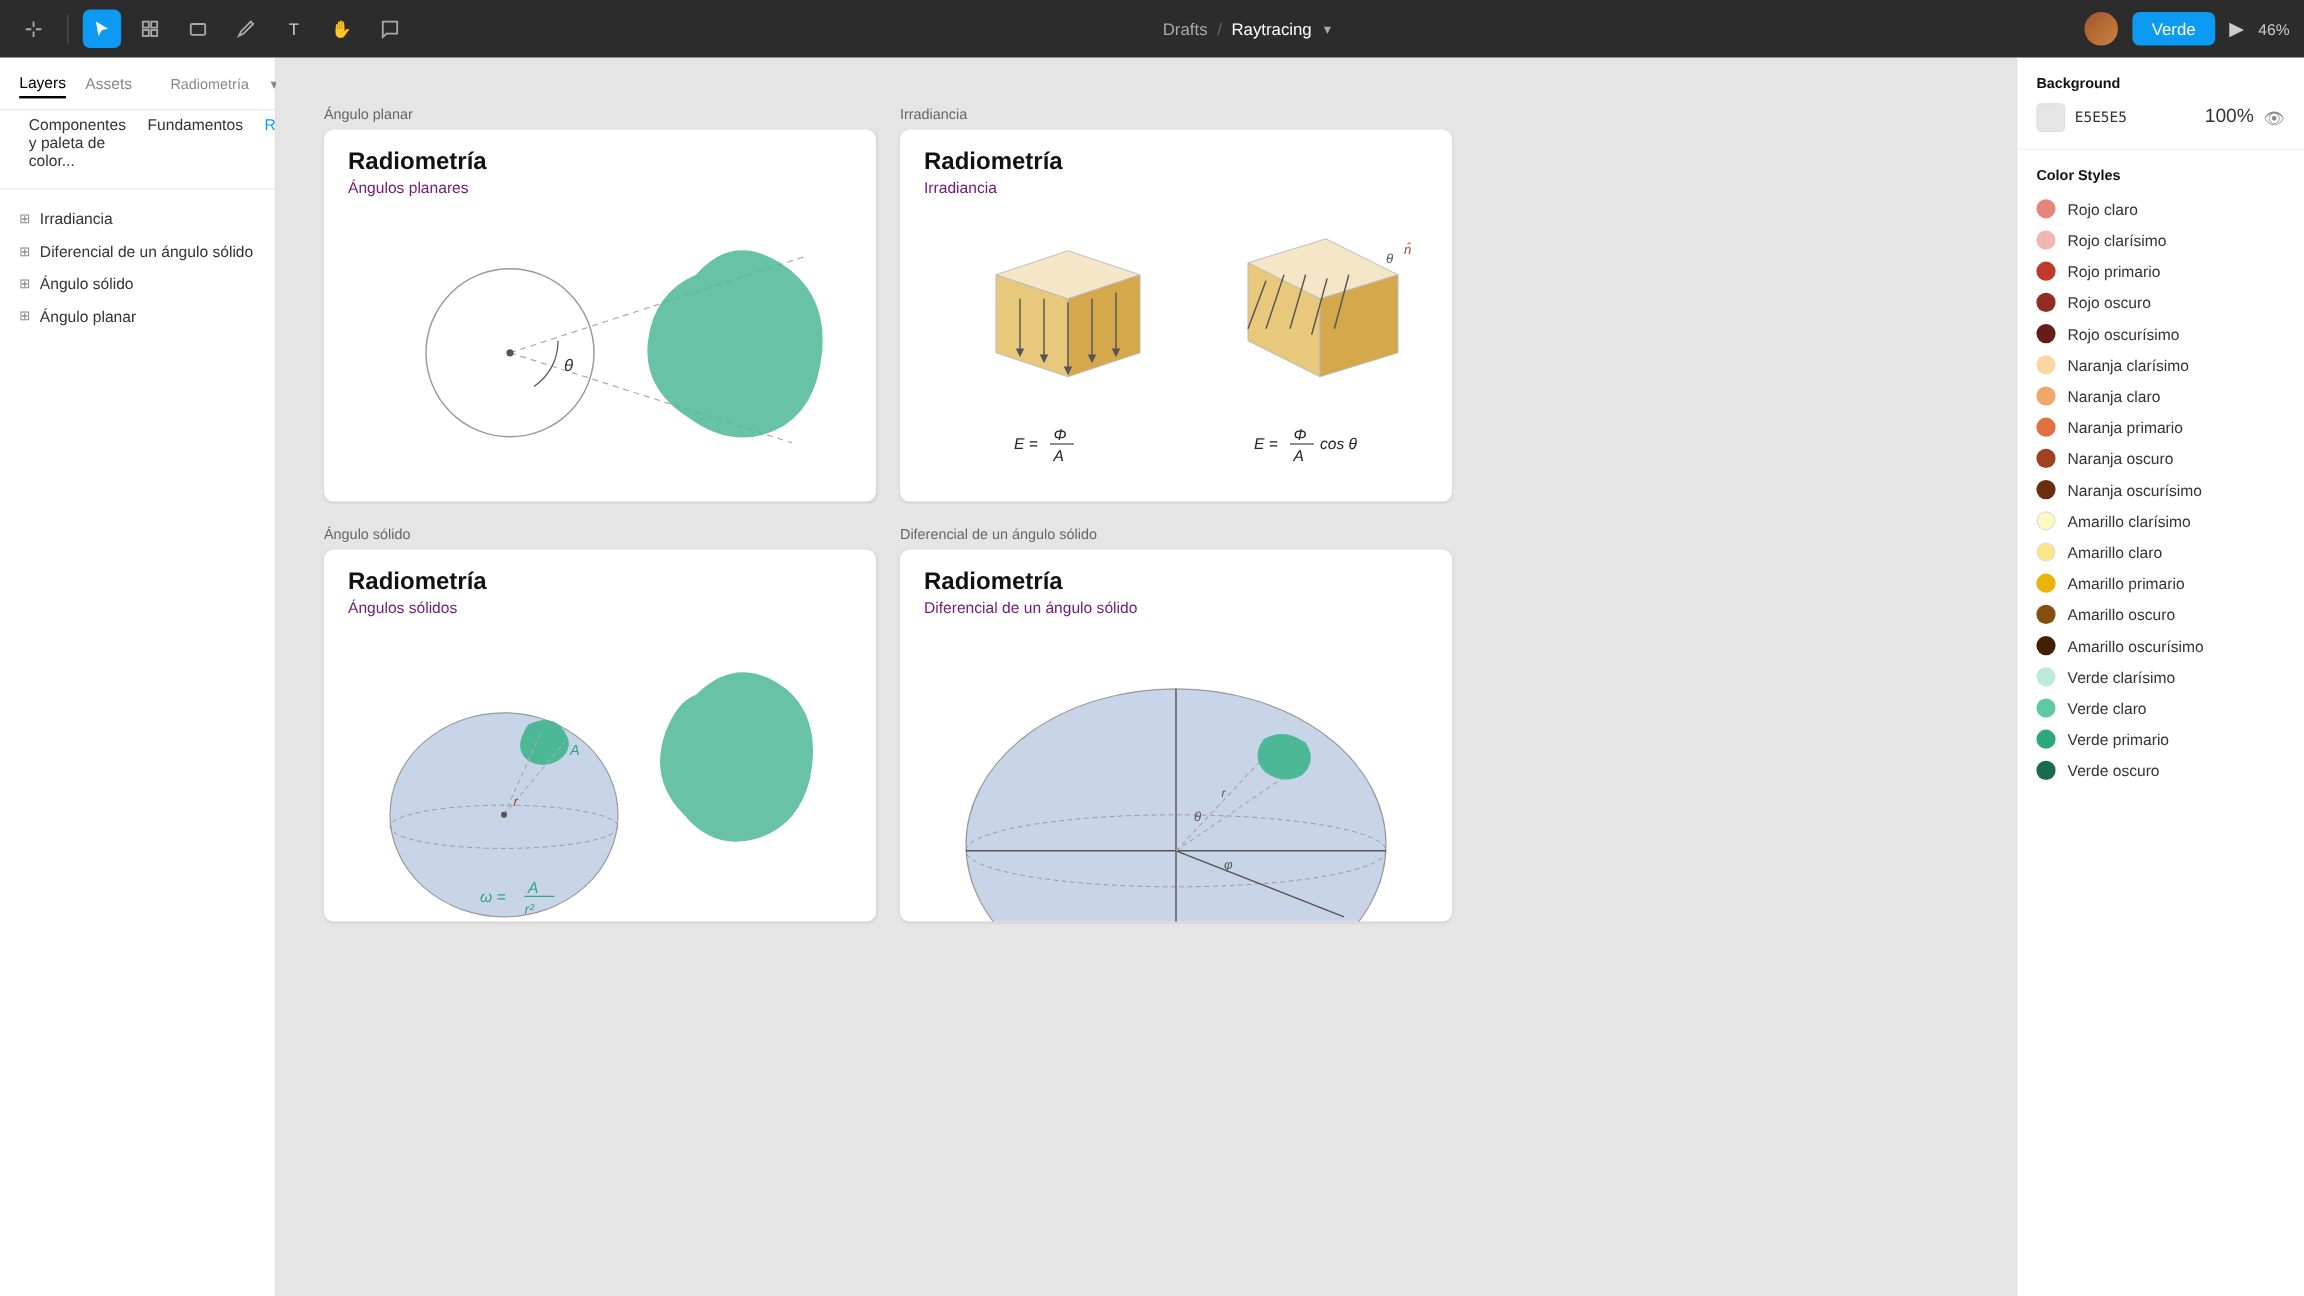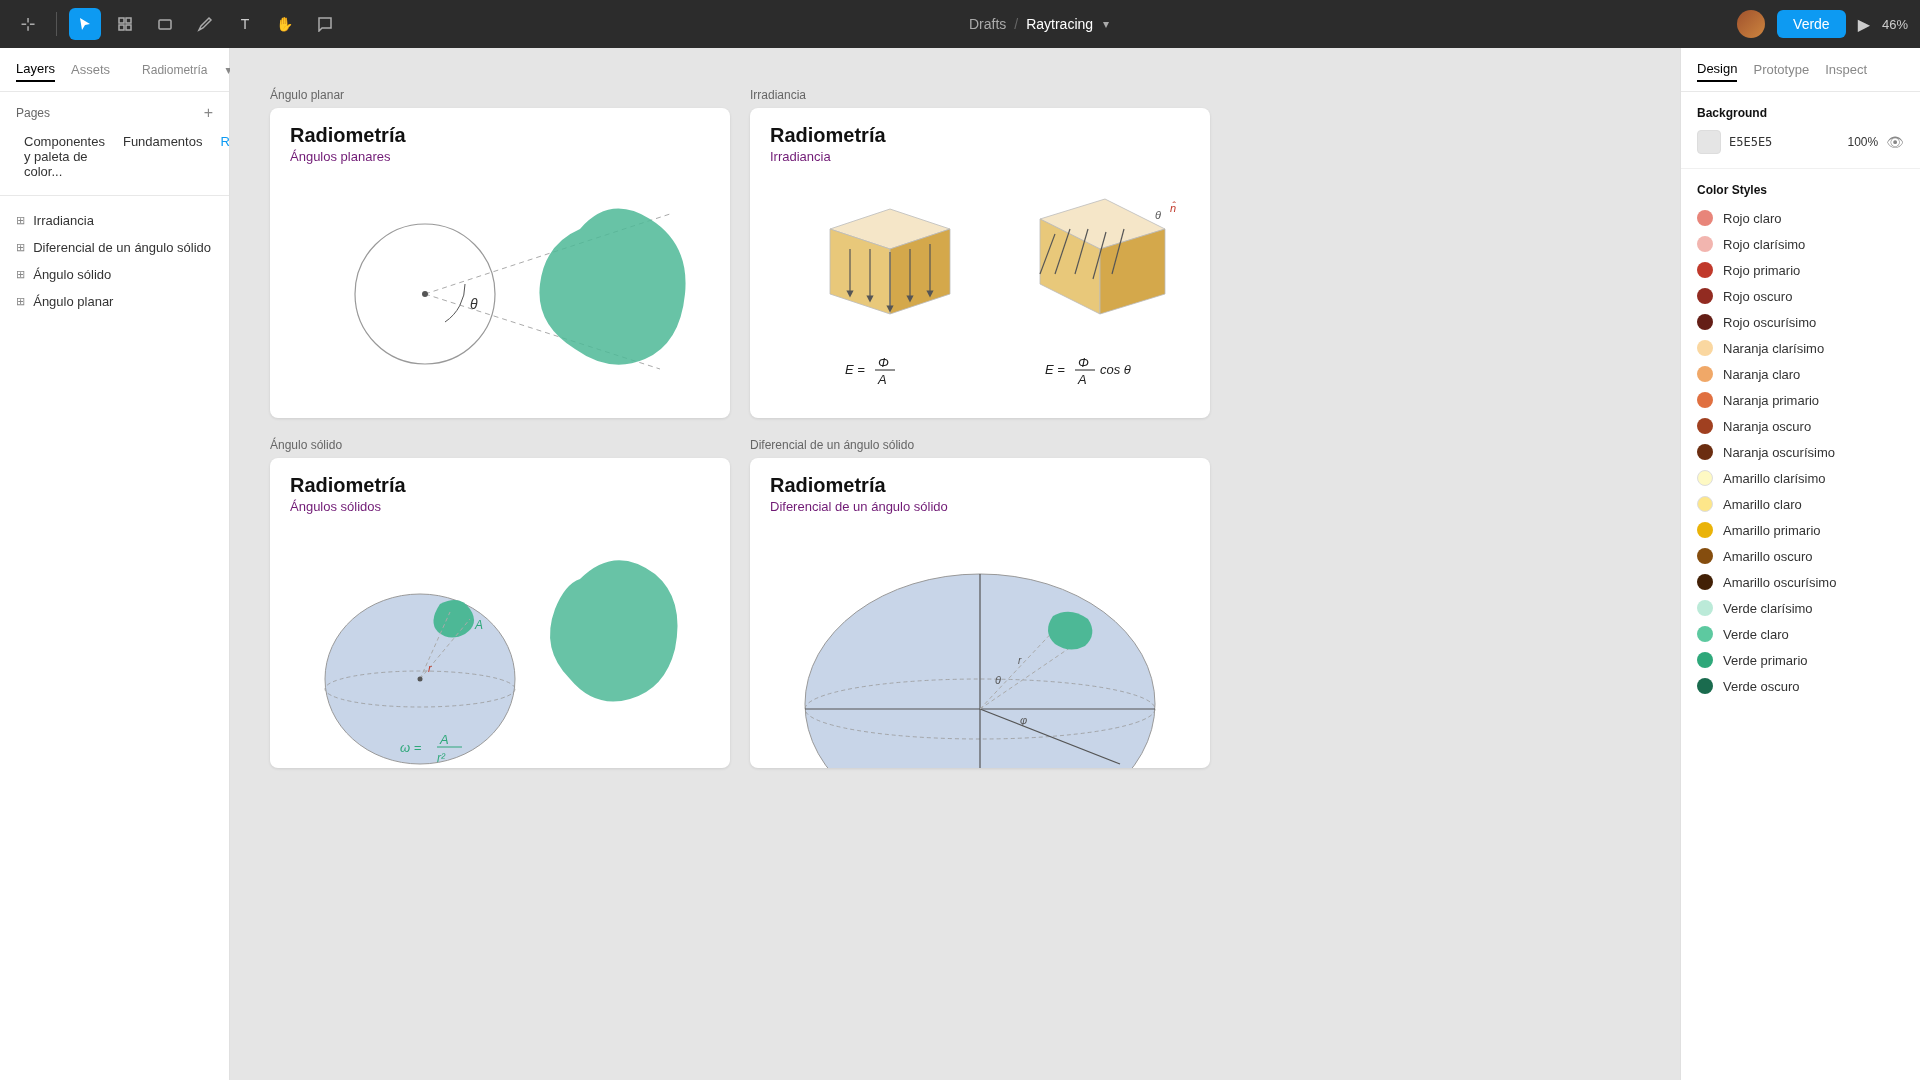--- a/index.html
+++ b/index.html
@@ -254,21 +254,21 @@
       background: #E5E5E5;
       cursor: pointer;
     }
     .bg-hex {
       font-size: 12px;
       color: #333;
       font-family: monospace;
       flex: 1;
     }
     .bg-opacity {
-      font-size: 12px;
+      font-size: 16px;
       color: #333;
     }
     .eye-icon {
       color: #888;
       font-size: 14px;
       cursor: pointer;
     }
     .color-styles-title {
       font-size: 12px;
       font-weight: 600;
@@ -371,24 +371,20 @@
   <div class="left-panel">
 
     <div class="panel-tabs">
       <div class="panel-tab active">Layers</div>
       <div class="panel-tab">Assets</div>
       <div style="flex:1"></div>
       <div style="font-size:12px; color:#888;">Radiometría</div>
       <span style="color:#888; font-size:12px; margin-left:2px;">▾</span>
     </div>
 
-    <div class="page-breadcrumb">
-      <span>Pages</span>
-      <span class="add-btn">+</span>
-    </div>
     <div class="page-list">
       <div class="page-item">Componentes y paleta de color...</div>
       <div class="page-item">Fundamentos</div>
       <div class="page-item active">Radiometría</div>
     </div>
 
     <div class="section-divider"></div>
 
     <div class="layer-list">
       <div class="layer-item">
@@ -571,25 +567,20 @@
             </svg>
           </div>
         </div>
       </div>
     </div>
 
   </div>
 
   <div class="right-panel">
 
-    <div class="right-tabs">
-      <div class="right-tab active">Design</div>
-      <div class="right-tab">Prototype</div>
-      <div class="right-tab">Inspect</div>
-    </div>
 
     <div class="right-section">
       <div class="right-section-title">Background</div>
       <div class="bg-row">
         <div class="bg-swatch"></div>
         <span class="bg-hex">E5E5E5</span>
         <span class="bg-opacity">100%</span>
         <span class="eye-icon">👁</span>
       </div>
     </div>

